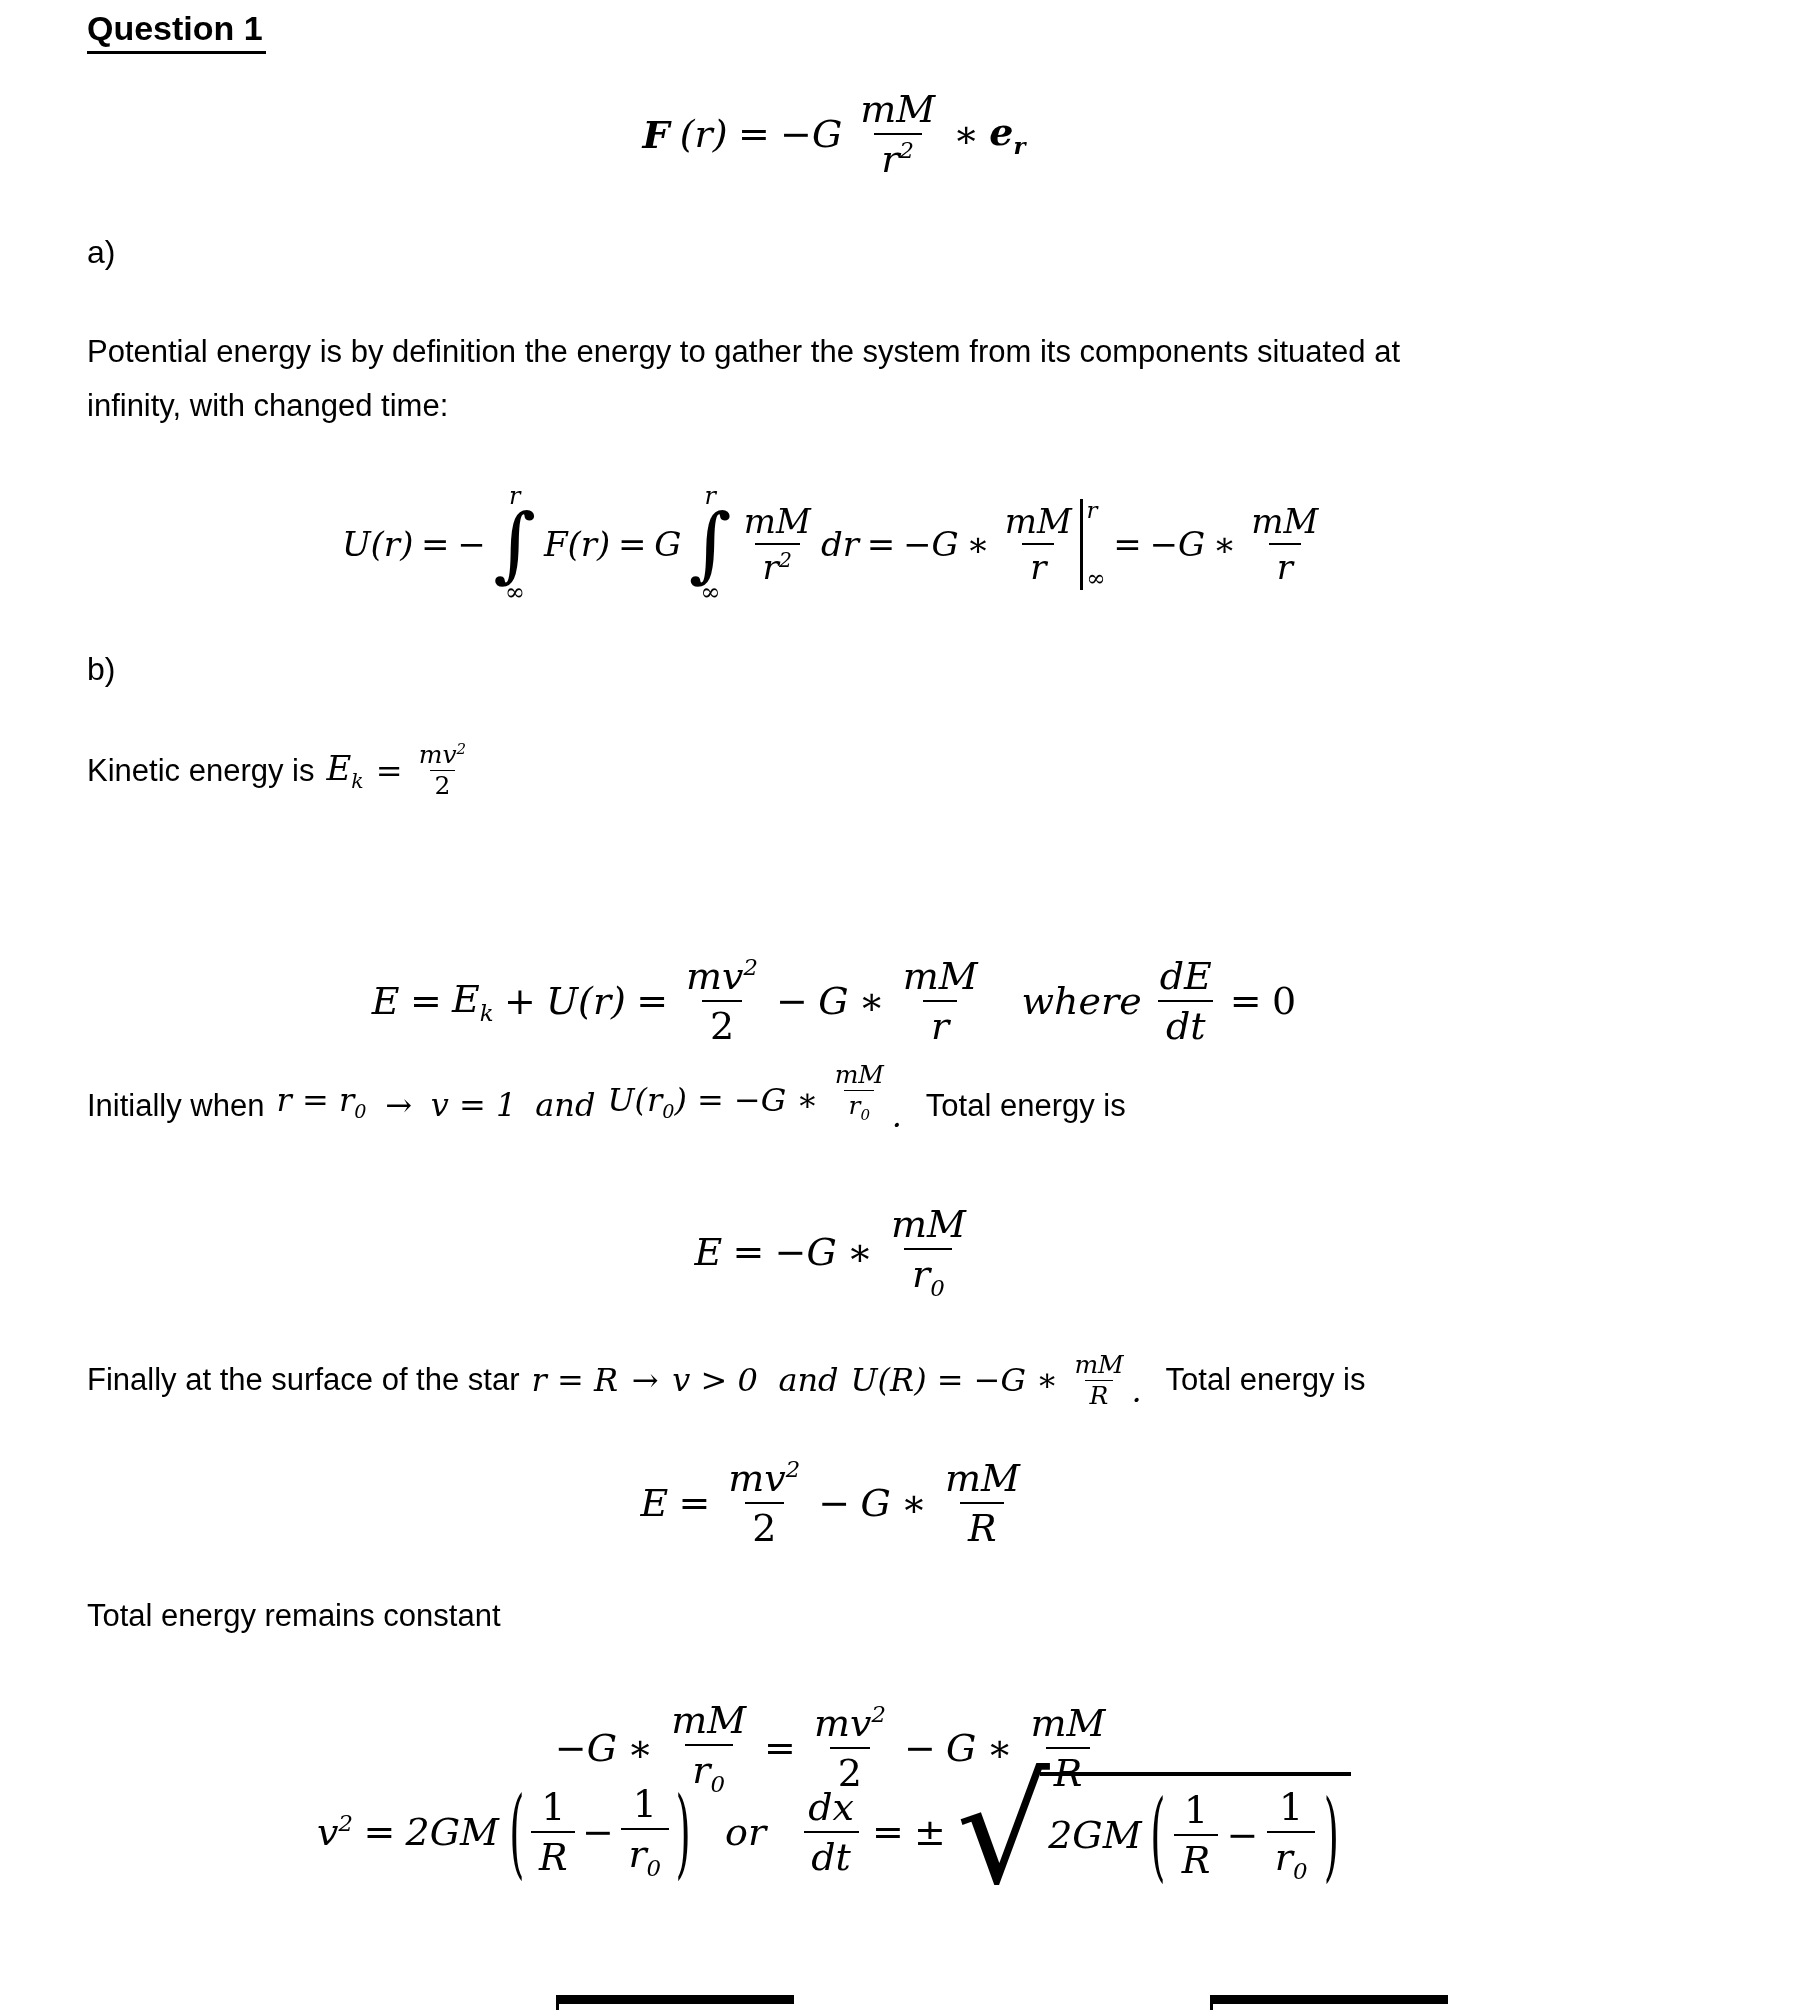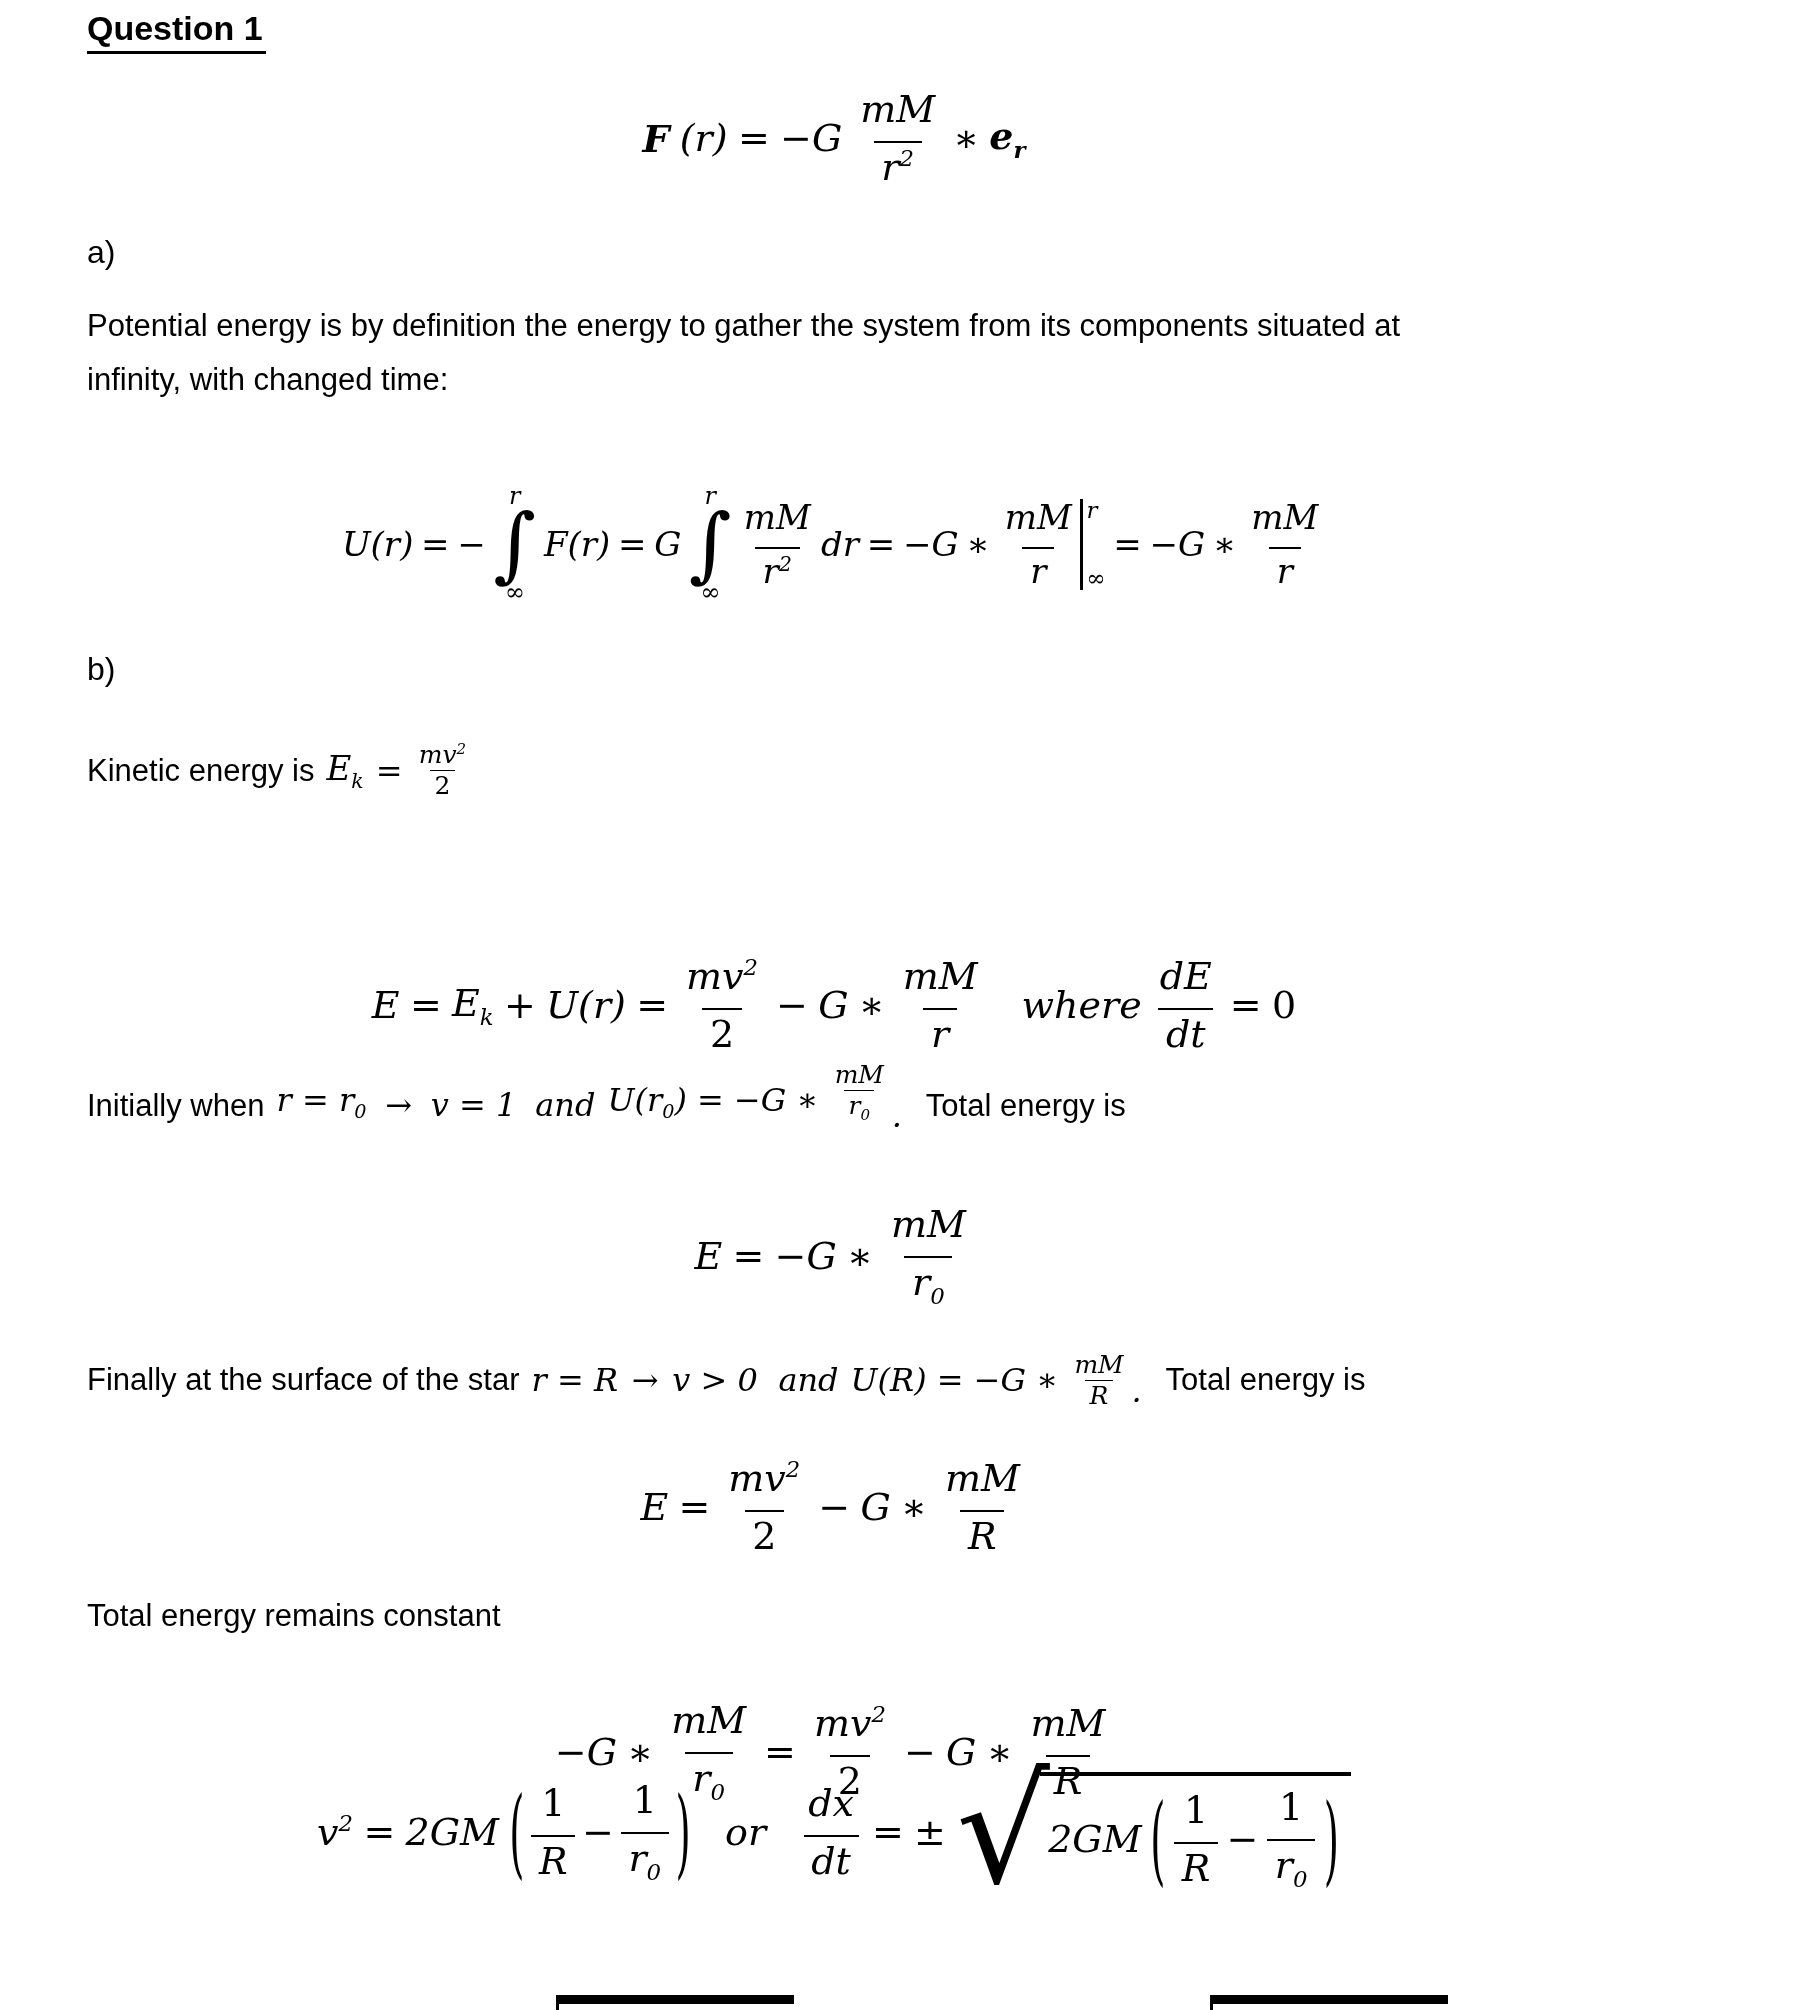--- a/index.html
+++ b/index.html
@@ -14,21 +14,21 @@
   
   .eq-row{position:absolute;left:0;right:0;display:flex;justify-content:center;align-items:center;gap:10.3px;
           font-family:"DejaVu Serif",serif;font-size:38px;font-style:italic;}
   .eq-row.small{font-size:34px;gap:7.7px;}
   .up{font-style:normal;}
   .bi{font-style:italic;font-weight:700;}
   sup{font-size:60%;} sub{font-size:60%;}
 
   .frac{display:inline-flex;flex-direction:column;align-items:center;line-height:1.12;}
   .frac .num{padding:0 7.7px 2.6px;}
-  .frac .den{border-top:2.6px solid #000;padding:2.6px 7.7px 0;margin-top:8px;}
+  .frac .den{border-top:2.6px solid #000;padding:2.6px 7.7px 0;}
 
   .integral{display:inline-flex;flex-direction:column;align-items:center;line-height:1;}
   .int-glyph{font-size:82px;font-style:normal;line-height:0.88;}
   .int-lim{font-size:24px;line-height:1;}
 
   .evalbar{display:inline-flex;align-items:center;}
   .vline{width:2.6px;height:91px;background:#000;}
   .elims{display:flex;flex-direction:column;justify-content:space-between;height:91px;padding-left:3.4px;font-size:23px;line-height:1;}
 
   
@@ -66,21 +66,21 @@
     <span class="frac">
       <span class="num">mM</span>
       <span class="den"><span>r</span><sup>2</sup></span>
     </span>
     <span class="up">∗</span>
     <span class="bi"><span>e</span><sub>r</sub></span>
   </div>
 
   <div class="label" style="top:234px;">a)</div>
 
-  <div class="para" style="top:299px;">
+  <div class="para" style="top:325px;">
     <div>Potential energy is by definition the energy to gather the system from its components situated at</div>
     <div>infinity, with changed time:</div>
   </div>
 
   <div class="eq-row small" style="top:484px;">
     <span>U(r)</span>
     <span class="up">=</span>
     <span>−</span>
     <span class="integral">
       <span class="int-lim">r</span>

